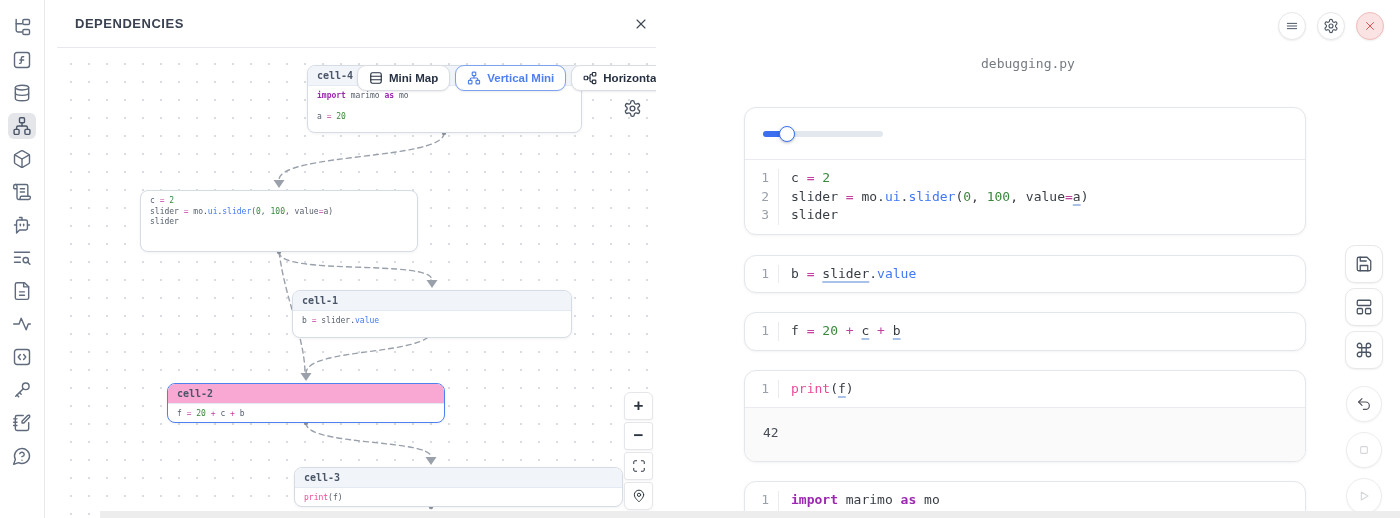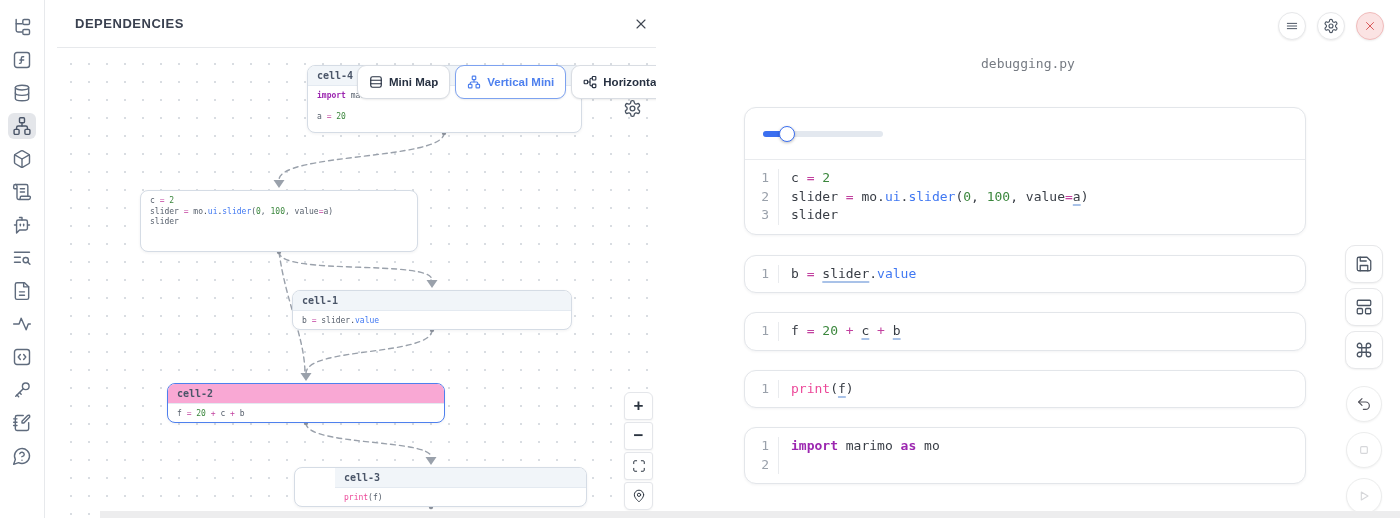--- a/index.html
+++ b/index.html
@@ -21,21 +21,21 @@
   .close-btn{margin-left:auto;color:#3f4652;display:flex}
   .canvas{position:absolute;top:48px;left:0;right:0;bottom:0;overflow:hidden;
           background-image:radial-gradient(circle,#d9dde2 1px,transparent 1.3px);background-size:18px 18px;background-position:5px 7px}
   .edges{position:absolute;inset:0;pointer-events:none}
   .node{position:absolute;background:#fff;border:1px solid #d5dce5;border-radius:8px;box-shadow:0 1px 3px rgba(30,41,59,.06);overflow:hidden}
   .node.selected{border:1.5px solid #4e80ee}
   .node-header{background:#f1f5f9;border-bottom:1px solid #e4eaf1;padding:4px 9px;font:bold 10px "DejaVu Sans Mono",monospace;color:#4a5568}
   .node.selected .node-header{background:#f9a8d4}
   .node-body{padding:5px 9px;font:8px/10.5px "DejaVu Sans Mono",monospace;color:#555e6b;white-space:pre}
   .viewbtns{position:absolute;left:300px;top:17px;display:flex;gap:5px}
-  .viewbtn{display:flex;align-items:center;gap:6px;height:26px;padding:16px 11px;background:#fff;border:1px solid #d9dde3;border-radius:9px;
+  .viewbtn{display:flex;align-items:center;gap:6px;height:26px;padding:8px 11px;background:#fff;border:1px solid #d9dde3;border-radius:9px;
            box-shadow:0 1px 2px rgba(0,0,0,.08);font-size:11.5px;font-weight:bold;color:#273142;white-space:nowrap}
   .viewbtn svg{width:14px;height:14px;stroke-width:2}
   .viewbtn.active{border-color:#7da2f0;color:#4e80ee}
   .graph-gear{position:absolute;left:566px;top:51px;color:#4b5563}
   .zoomctl{position:absolute;left:567px;top:344px;display:flex;flex-direction:column;gap:2px}
   .zoombtn{width:29px;height:28px;background:#fff;border:1px solid #e4e6ea;border-radius:3px;box-shadow:0 1px 2px rgba(0,0,0,.05);
            display:flex;align-items:center;justify-content:center;color:#2b3440;font-size:17px;font-weight:bold}
   .zoombtn:first-child{border-radius:6px 6px 3px 3px}
   .zoombtn:last-child{border-radius:3px 3px 6px 6px}
 
@@ -222,29 +222,29 @@
         <circle cx="374" cy="459" r="2.2" fill="#8d939d" stroke="none"></circle>
       </svg>
     <div id="nodes">
         <div class="node" style="left: 250px; top: 17px; width: 275px; height: 68px;">
           <div class="node-header">cell-4</div>
           <div class="node-body"><div><span class="tk-kw">import</span> marimo <span class="tk-kw">as</span> mo</div><div>&nbsp;</div><div>a <span class="tk-op">=</span> <span class="tk-num">20</span></div></div>
         </div>
         <div class="node" style="left: 83px; top: 142px; width: 278px; height: 62px;">
           <div class="node-body"><div>c <span class="tk-op">=</span> <span class="tk-num">2</span></div><div>slider <span class="tk-op">=</span> mo<span class="tk-pu">.</span><span class="tk-attr">ui</span><span class="tk-pu">.</span><span class="tk-attr">slider</span>(<span class="tk-num">0</span>, <span class="tk-num">100</span>, value<span class="tk-op">=</span>a)</div><div>slider</div></div>
         </div>
-        <div class="node" style="left: 235px; top: 242px; width: 280px; height: 40px;">
+        <div class="node" style="left: 235px; top: 242px; width: 280px; height: 48px;">
           <div class="node-header">cell-1</div>
           <div class="node-body"><div>b <span class="tk-op">=</span> slider<span class="tk-pu">.</span><span class="tk-attr">value</span></div></div>
         </div>
         <div class="node selected" style="left: 110px; top: 335px; width: 278px; height: 40px;">
           <div class="node-header">cell-2</div>
           <div class="node-body"><div>f <span class="tk-op">=</span> <span class="tk-num">20</span> <span class="tk-op">+</span> c <span class="tk-op">+</span> b</div></div>
         </div>
-        <div class="node" style="left: 237px; top: 419px; width: 293px; height: 40px; padding-left: 40px;">
+        <div class="node" style="left: 237px; top: 419px; width: 329px; height: 40px;">
           <div class="node-header">cell-3</div>
           <div class="node-body"><div><span class="tk-fn">print</span>(f)</div></div>
         </div>
       </div>
     <div class="viewbtns" id="viewbtns">
         <button class="viewbtn">
           <svg viewBox="0 0 24 24" width="14" height="14">
             <rect x="3" y="3" width="18" height="18" rx="3"></rect>
             <path d="M3 9h18"></path>
             <path d="M3 15h18"></path>
@@ -324,20 +324,21 @@
       </article>
       <article class="cell">
         <div class="code">
           <div class="cline"><span class="gut">1</span><span class="src">f <span class="tk-op">=</span> <span class="tk-num">20</span> <span class="tk-op">+</span> <span class="tk-ref">c</span> <span class="tk-op">+</span> <span class="tk-ref">b</span></span></div>
         </div>
       </article>
       <article class="cell">
         <div class="code">
           <div class="cline"><span class="gut">1</span><span class="src"><span class="tk-fn">print</span>(<span class="tk-ref">f</span>)</span></div>
         </div>
+        <div class="console"><span>42</span></div>
       </article>
       <article class="cell">
         <div class="code">
           <div class="cline"><span class="gut">1</span><span class="src"><span class="tk-kw">import</span> marimo <span class="tk-kw">as</span> mo</span></div>
           <div class="cline"><span class="gut">2</span><span class="src">&nbsp;</span></div>
         </div>
       </article>
     </div>
   <div class="top-actions" id="topActions">
       <button class="circle-btn">

